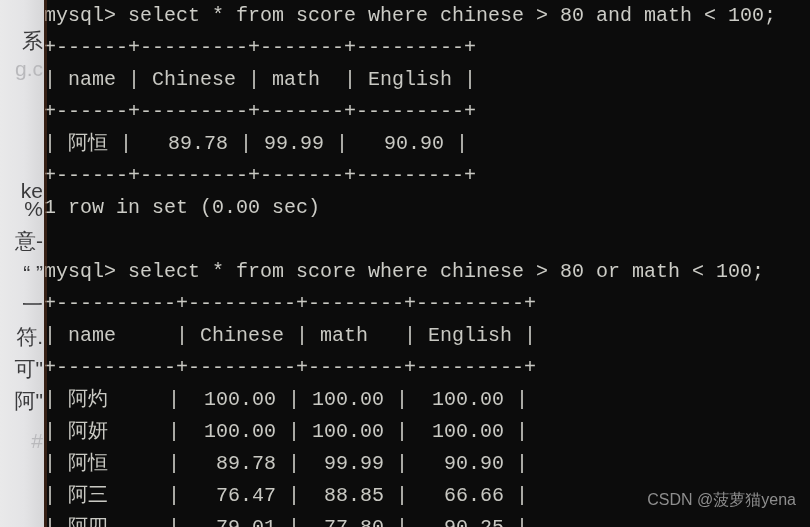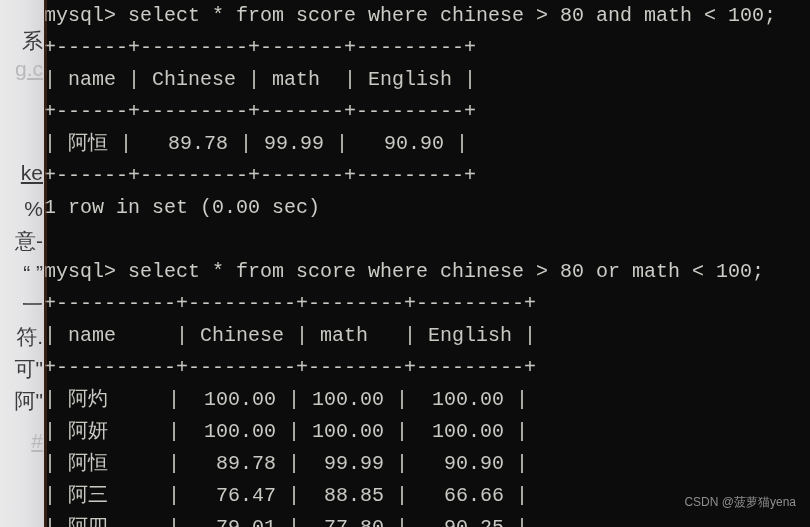--- a/index.html
+++ b/index.html
@@ -31,21 +31,21 @@
     width: 44px;
     font-family: "Liberation Sans", sans-serif;
     font-size: 21px;
     color: #3a3a3c;
     white-space: nowrap;
     text-align: right;
     padding-right: 1px;
     box-sizing: border-box;
     line-height: 1;
   }
-  #bg-strip .frag.faint { color: #b9b9bc; text-decoration: underline; }
+  #bg-strip .frag.faint { color: #b9b9bc; }
 
   
   #terminal {
     position: absolute;
     left: 44px; top: 0;
     width: 766px;
     height: 527px;
     background: #0c0c0c;
     color: #ccccc6;
     font-size: 20px;
@@ -72,32 +72,32 @@
     pointer-events: none;
   }
 
   
   #watermark {
     position: absolute;
     right: 14px;
     bottom: 16px;
     color: #8e8e8e;
     font-family: "Liberation Sans", sans-serif;
-    font-size: 12px;
+    font-size: 16px;
     z-index: 4;
     white-space: nowrap;
   }
 </style>
 </head>
 <body>
 
 <div id="bg-strip">
     <div class="frag" style="top: 30px;">系</div>
     <div class="frag faint" style="top: 58px;">g.c</div>
-    <div class="frag" style="top: 162px; text-decoration: underline;">ke</div>
+    <div class="frag" style="top: 180px;">ke</div>
     <div class="frag" style="top: 198px;">%</div>
     <div class="frag" style="top: 230px;">意-</div>
     <div class="frag" style="top: 262px;">“ ”</div>
     <div class="frag" style="top: 294px;">一</div>
     <div class="frag" style="top: 326px;">符.</div>
     <div class="frag" style="top: 358px;">可"</div>
     <div class="frag" style="top: 390px;">阿"</div>
     <div class="frag faint" style="top: 430px;">#</div>
     <div class="frag" style="top: 486px; margin-top: 41px;">nd</div>
   </div>

